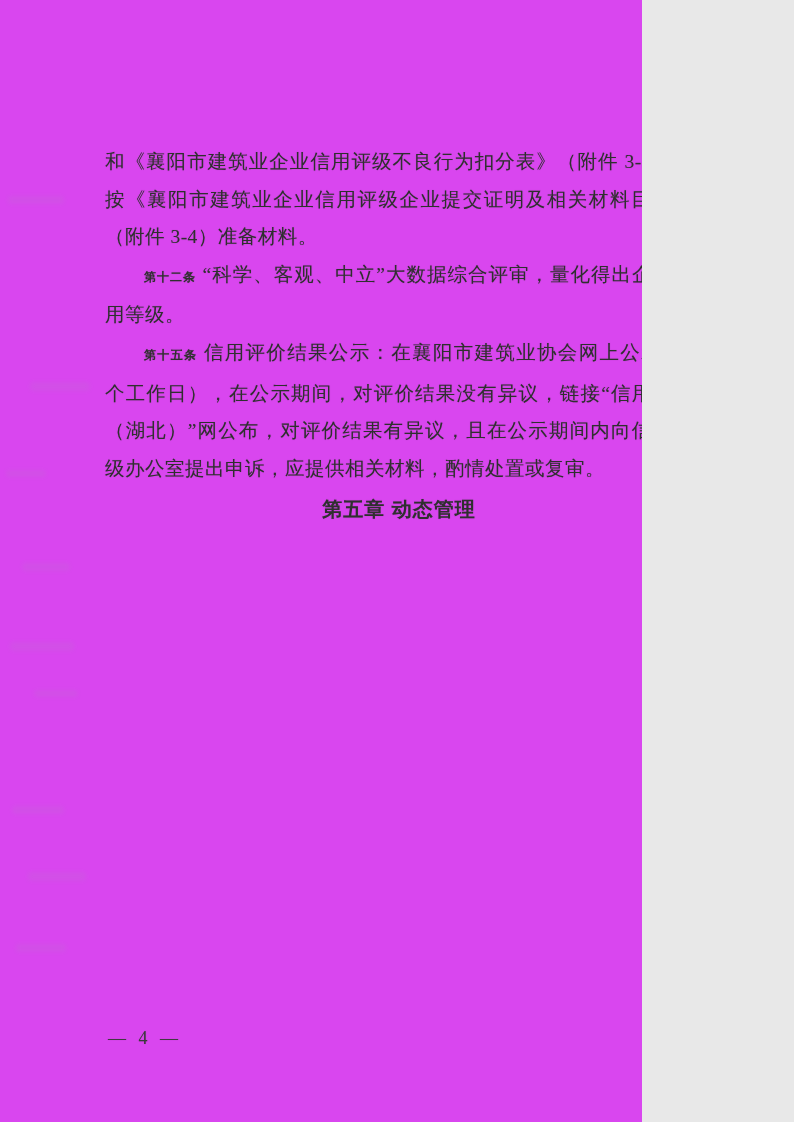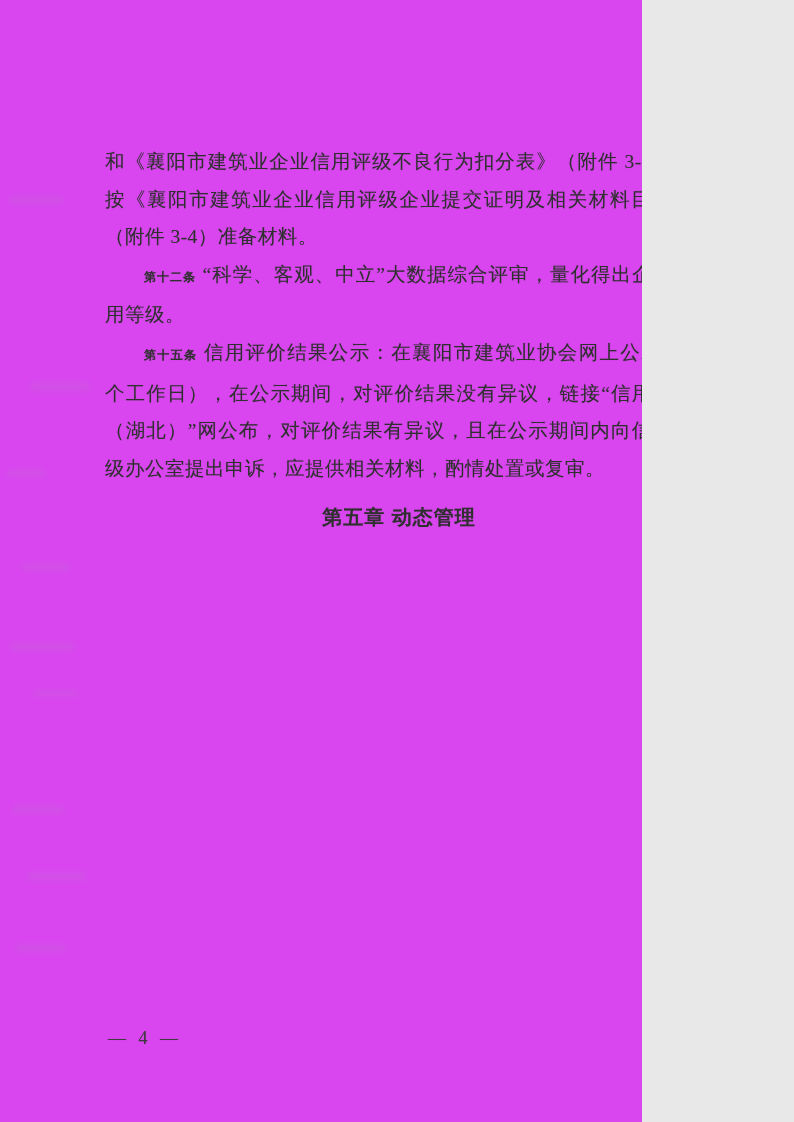--- a/index.html
+++ b/index.html
@@ -28,21 +28,21 @@
     text-shadow: 0 0 1px rgba(60,60,60,0.35);
   }
   .para.indent { text-indent: 2em; }
   .lead {
     font-weight: bold;
     margin-right: 0.55em;
     font-family: "Liberation Sans", "DejaVu Sans", sans-serif;
     font-size: 12px;
   }
   .chapter {
-    margin: 12px;
+    margin: 4px;
     font-size: 20px;
     line-height: 37.6px;
     font-weight: bold;
     text-align: center;
     font-family: "Liberation Sans", "DejaVu Sans", sans-serif;
     letter-spacing: 1px;
     text-shadow: 0 0 1px rgba(60,60,60,0.35);
   }
   .footer {
     position: absolute;

